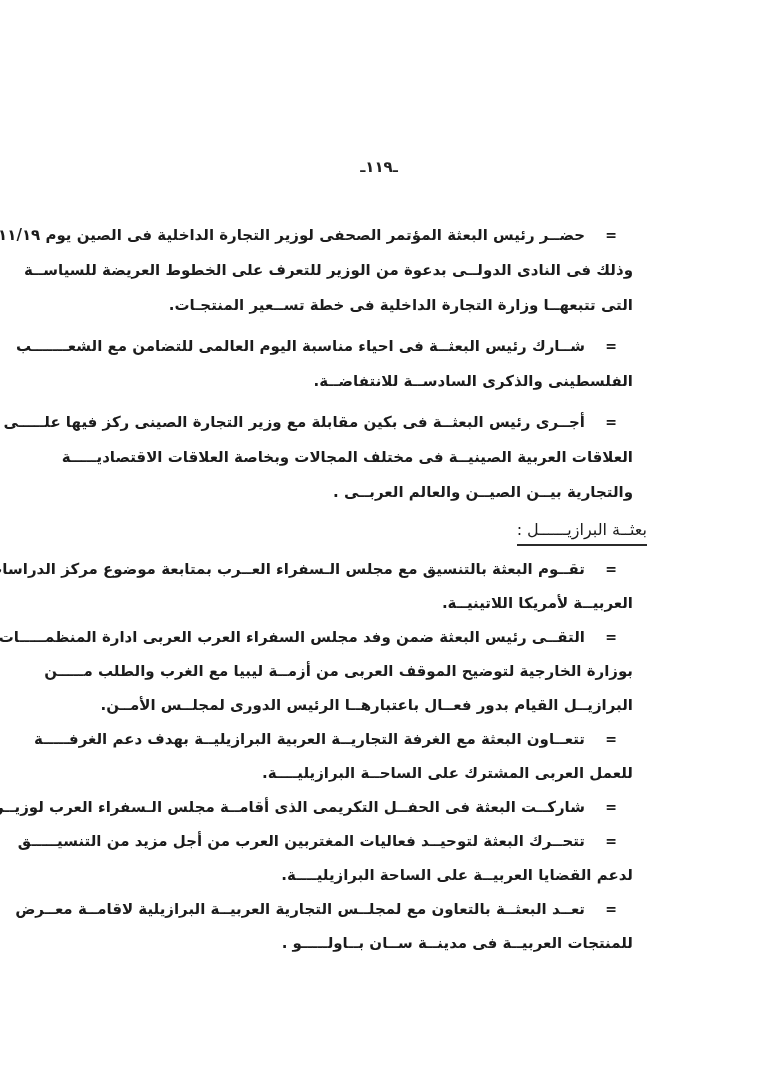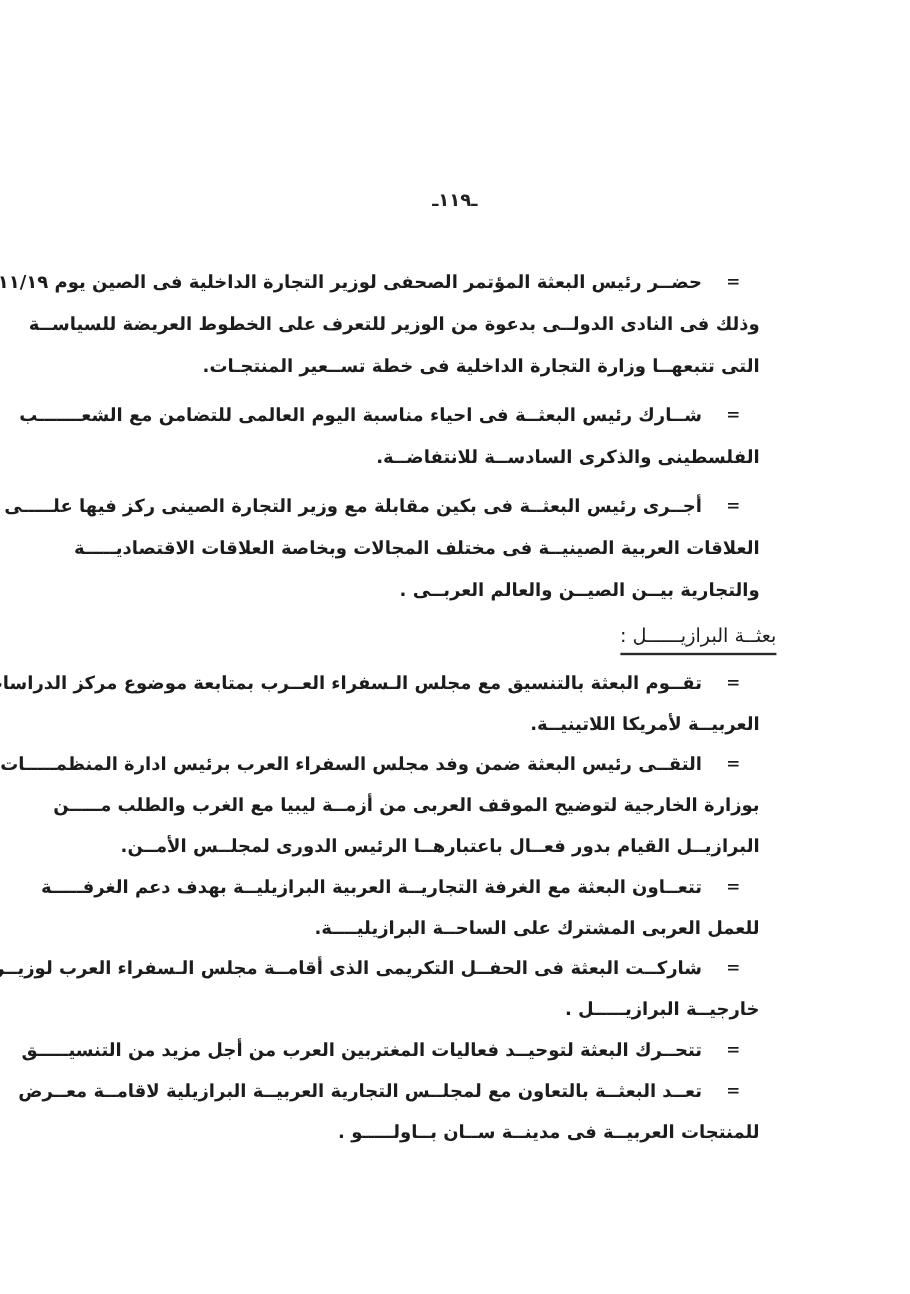--- a/index.html
+++ b/index.html
@@ -91,40 +91,40 @@
     <div class="sec-brazil">
 
       <div class="bullet">
         <span class="marker">=</span>
         <div class="ln l1 just">تقــوم البعثة بالتنسيق مع مجلس الـسفراء العــرب بمتابعة موضوع مركز الدراسات</div>
         <div class="ln end">العربيــة لأمريكا اللاتينيــة.</div>
       </div>
 
       <div class="bullet">
         <span class="marker">=</span>
-        <div class="ln l1 just">التقــى رئيس البعثة ضمن وفد مجلس السفراء العرب برئيس ادارة المنظمـــــات</div>
+        <div class="ln l1 just">التقــى رئيس البعثة ضمن وفد مجلس السفراء العرب العربى ادارة المنظمـــــات</div>
         <div class="ln just">بوزارة الخارجية لتوضيح الموقف العربى من أزمــة ليبيا مع الغرب والطلب مـــــن</div>
         <div class="ln end">البرازيــل القيام بدور فعــال باعتبارهــا الرئيس الدورى لمجلــس الأمــن.</div>
       </div>
 
       <div class="bullet">
         <span class="marker">=</span>
         <div class="ln l1 just">تتعــاون البعثة مع الغرفة التجاريــة العربية البرازيليــة بهدف دعم الغرفـــــة</div>
         <div class="ln end">للعمل العربى المشترك على الساحــة البرازيليــــة.</div>
       </div>
 
       <div class="bullet">
         <span class="marker">=</span>
         <div class="ln l1 just">شاركــت البعثة فى الحفــل التكريمى الذى أقامــة مجلس الـسفراء العرب لوزيــر</div>
-        <div class="ln end">خارجيــة البرازيـــــل .</div>
       </div>
 
       <div class="bullet">
         <span class="marker">=</span>
         <div class="ln l1 just">تتحــرك البعثة لتوحيــد فعاليات المغتربين العرب من أجل مزيد من التنسيـــــق</div>
+        <div class="ln end">لدعم القضايا العربيــة على الساحة البرازيليــــة.</div>
       </div>
 
       <div class="bullet">
         <span class="marker">=</span>
         <div class="ln l1 just">تعــد البعثــة بالتعاون مع لمجلــس التجارية العربيــة البرازيلية لاقامــة معــرض</div>
         <div class="ln end">للمنتجات العربيــة فى مدينــة ســان بــاولـــــو .</div>
       </div>
 
     </div>
 

